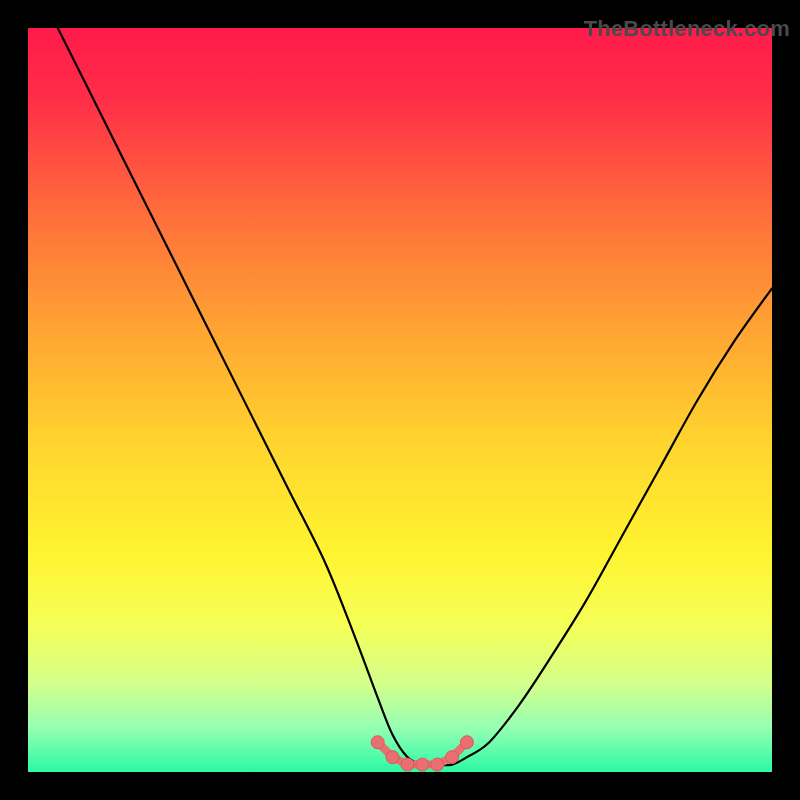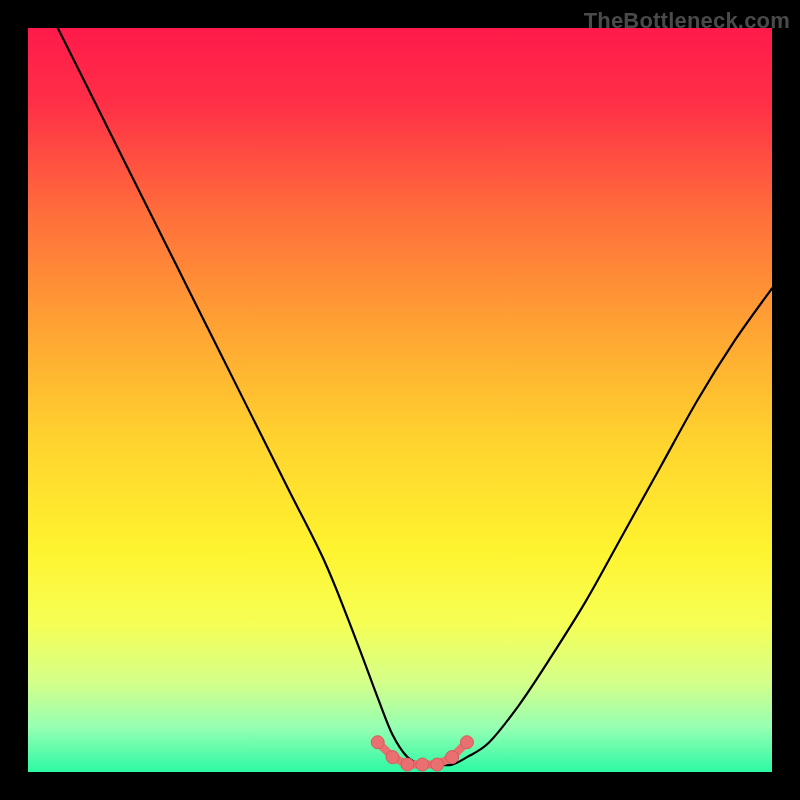--- a/index.html
+++ b/index.html
@@ -21,21 +21,21 @@
   }
   .plot {
     position: absolute;
     left: 28px;
     top: 28px;
     width: 744px;
     height: 744px;
   }
   .watermark {
     position: absolute;
-    top: 8px;
+    top: 16px;
     right: 10px;
     color: #4a4a4a;
     font-size: 22px;
     font-weight: 600;
     letter-spacing: 0.2px;
     user-select: none;
     text-align: right;
   }
 </style>
 </head>

